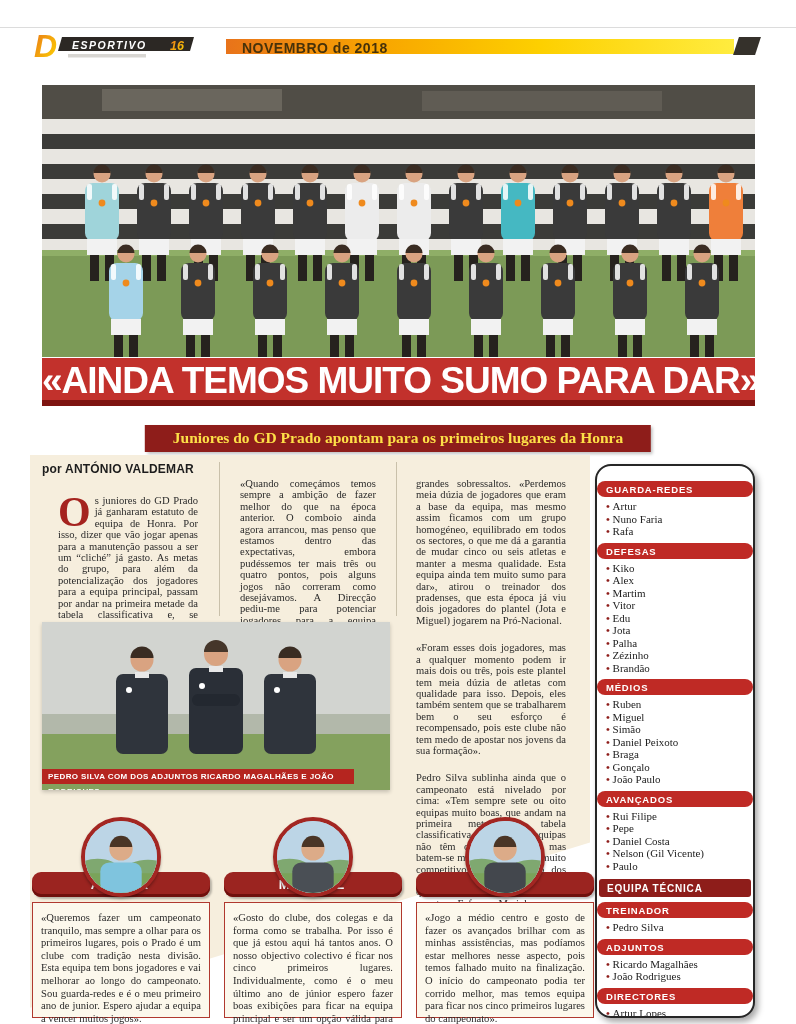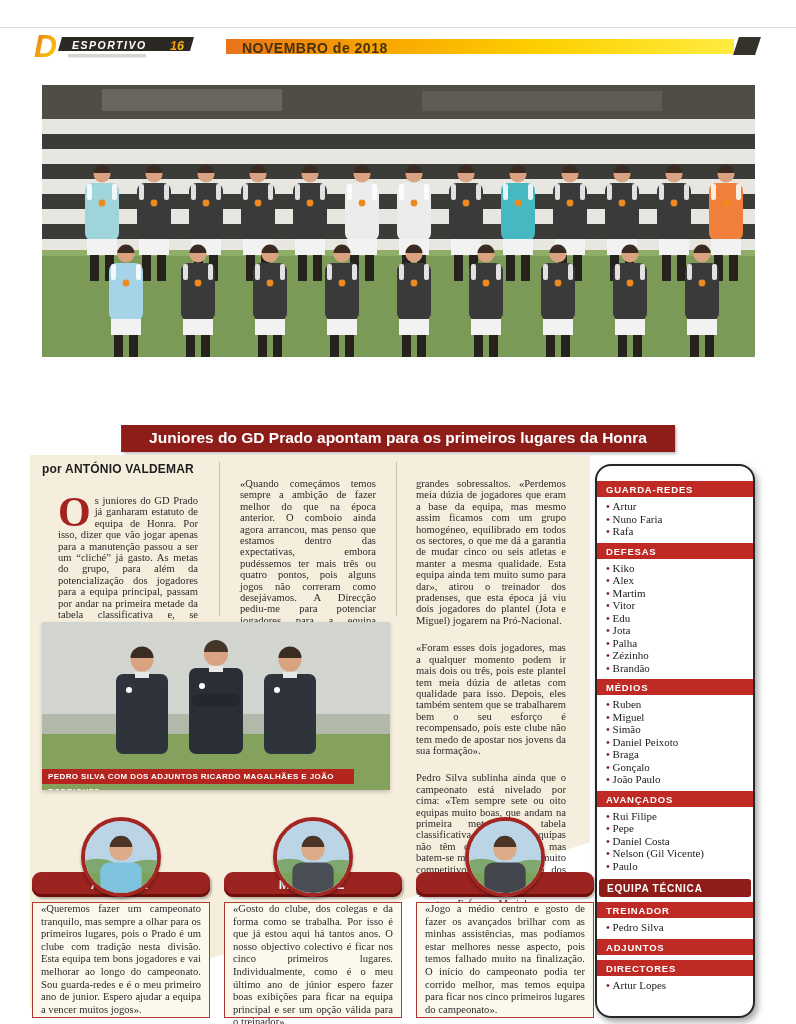--- a/index.html
+++ b/index.html
@@ -21,21 +21,21 @@
   .team-photo { position: absolute; left: 42px; top: 85px; width: 713px; height: 272px; overflow: hidden;
                 background: #5a574f; }
 
   
   .headline { position: absolute; left: 42px; top: 358px; width: 713px; height: 48px;
               background: #c2312c; border-bottom: 6px solid #7e1410;
               color: #fff; font-family: "Liberation Sans", sans-serif; font-weight: bold;
               font-size: 37px; line-height: 46px; text-align: center; letter-spacing: -1px;
               white-space: nowrap; }
   .subheadline { position: absolute; left: 50%; transform: translateX(-50%); top: 425px;
-                 background: #8e1d1a; color: #ffffff; font-family: Liberation Sans, sans-serif;
+                 background: #8e1d1a; color: #fde047; font-family: Liberation Serif, serif;
                  font-weight: bold; font-size: 15.5px; padding: 4px 28px 5px; white-space: nowrap;
                  box-shadow: 2px 2px 3px rgba(0,0,0,.25); }
 
   
   .cream { position: absolute; left: 30px; top: 455px; width: 560px; height: 570px;
            background: #f6eedd; clip-path: polygon(0 0, 100% 0, 100% 68%, 0 98%); }
   .swoosh { position: absolute; left: -30px; top: 972px; width: 700px; height: 28px;
             background: rgba(255,255,255,.85); transform: rotate(-7deg); }
 
   .byline { position: absolute; left: 42px; top: 462px; width: 172px; text-align: left;
@@ -65,30 +65,30 @@
   .portrait { position: absolute; left: 49px; top: 0; width: 80px; height: 80px;
               border: 4px solid #a32622; border-radius: 50%; background: #bcd5e6;
               overflow: hidden; z-index: 3; box-shadow: 0 2px 3px rgba(0,0,0,.3); }
   .portrait svg { display: block; width: 72px; height: 72px; }
   .name-badge { position: absolute; left: 0; top: 55px; width: 178px; height: 25px;
                 background: #9b2420; border-radius: 9px; z-index: 2;
                 color: #fff; font-family: "Liberation Sans", sans-serif; font-weight: bold;
                 font-size: 13px; letter-spacing: 3px; text-align: center; line-height: 25px;
                 box-shadow: inset 0 -3px 0 #6f100d, 2px 2px 2px rgba(0,0,0,.25); }
   .quote-box { position: absolute; left: 0; top: 85px; width: 178px; height: 116px;
-               background: #fcf8ec; border: 1.5px solid #b0392f; padding: 0 8px;
+               background: #fcf8ec; border: 1.5px solid #b0392f; padding: 9px 8px;
                font-size: 10.6px; line-height: 12.6px; text-align: justify; color: #2a2a2a; }
 
   
   .roster { position: absolute; left: 595px; top: 464px; width: 160px; height: 554px;
             background: #fff; border: 2px solid #262626; border-radius: 16px;
             box-shadow: 3px 4px 6px rgba(0,0,0,.35); overflow: hidden; padding-top: 10px; }
   .roster-header { background: #bf2a25; color: #fff; font-family: "Liberation Sans", sans-serif;
                    font-weight: bold; font-size: 9.5px; letter-spacing: .8px;
-                   padding: 3px 0 2px 9px; margin: 5px 0 3px; }
+                   padding: 3px 0 2px 9px; margin: 5px 0 3px; border-radius: 8px; }
   .roster-header.dark { background: #8e1d1a; border-radius: 3px; margin: 7px 2px 3px;
                         font-size: 10px; padding: 4px 0 3px 8px; }
   .roster ul { list-style: none; margin: 0 0 2px; padding: 0 4px 0 9px; }
   .roster li { font-size: 11px; line-height: 12.5px; color: #222; }
   .roster li::before { content: "• "; color: #8e1d1a; font-weight: bold; }
 </style>
 </head>
 <body>
 
 <svg width="0" height="0" style="position:absolute" aria-hidden="true">
@@ -172,20 +172,21 @@
         <use href="#fig-stand" x="208" y="158" color="#3a3a3a"></use>
         <use href="#fig-stand" x="280" y="158" color="#3a3a3a"></use>
         <use href="#fig-stand" x="352" y="158" color="#3a3a3a"></use>
         <use href="#fig-stand" x="424" y="158" color="#3a3a3a"></use>
         <use href="#fig-stand" x="496" y="158" color="#3a3a3a"></use>
         <use href="#fig-stand" x="568" y="158" color="#3a3a3a"></use>
         <use href="#fig-stand" x="640" y="158" color="#3a3a3a"></use>
       </g>
   </svg>
 
+  <div class="headline">«AINDA TEMOS MUITO SUMO PARA DAR»</div>
   <div class="subheadline">Juniores do GD Prado apontam para os primeiros lugares da Honra</div>
 
   <div class="cream"></div>
   <div class="swoosh"></div>
 
   <div class="byline">por ANTÓNIO VALDEMAR</div>
   <div class="col col-1">
     <p><span class="dropcap">O</span><span>s juniores do GD Prado já ganharam estatuto de equipa de Honra. Por isso, dizer que vão jogar apenas para a manutenção passou a ser um “cliché” já gasto. As metas do grupo, para além da potencialização dos jogadores para a equipa principal, passam por andar na primeira metade da tabela classificativa e, se possível, intrometer-se na luta pelos lugares cimeiros.</span></p>
   </div>
   <div class="colrule rule-a"></div>
@@ -296,19 +297,23 @@
       <li>Daniel Costa</li>
       <li>Nelson (Gil Vicente)</li>
       <li>Paulo</li>
     </ul>
     <div class="roster-header dark">EQUIPA TÉCNICA</div>
     <div class="roster-header">TREINADOR</div>
     <ul>
       <li>Pedro Silva</li>
     </ul>
     <div class="roster-header">ADJUNTOS</div>
+    <ul>
+      <li>Ricardo Magalhães</li>
+      <li>João Rodrigues</li>
+    </ul>
     <div class="roster-header">DIRECTORES</div>
     <ul>
       <li>Artur Lopes</li>
 
     </ul>
   </div>
 </div>
 
 </body></html>

